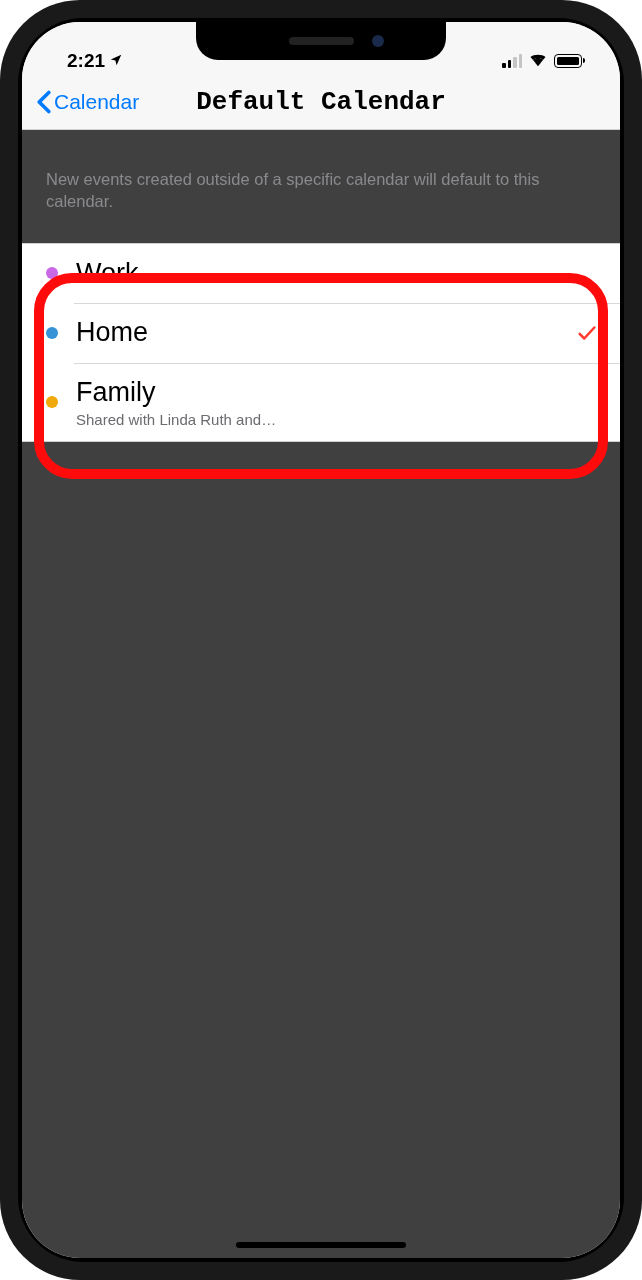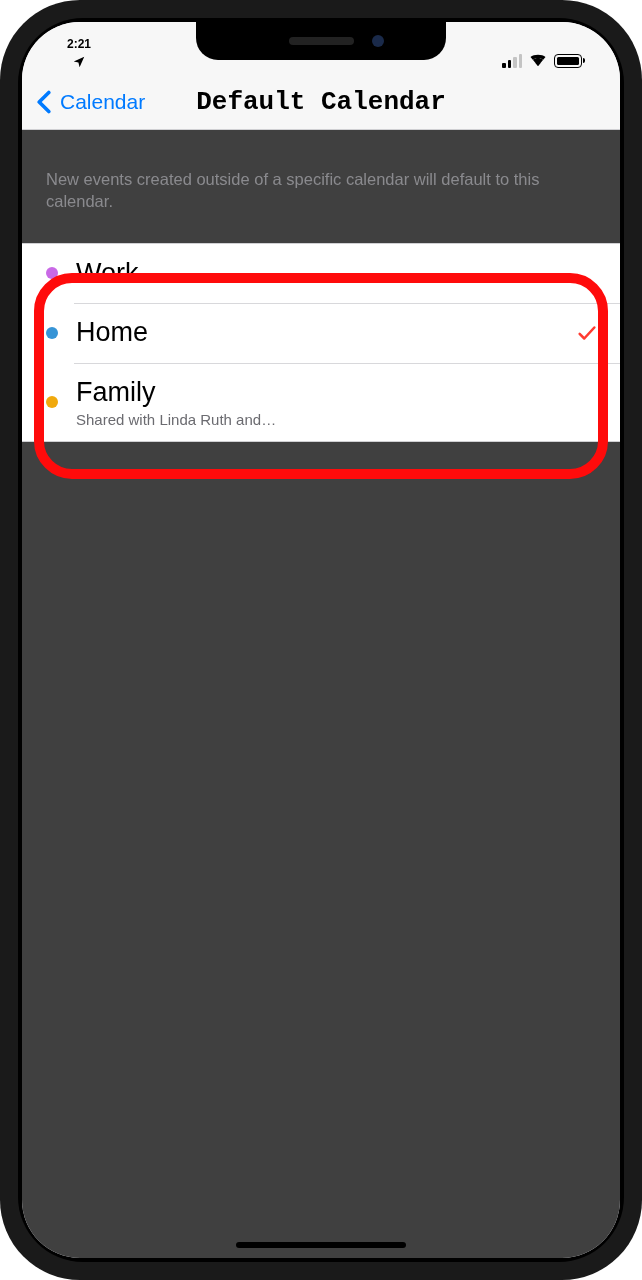--- a/index.html
+++ b/index.html
@@ -91,23 +91,22 @@
       padding: 0 35px 2px 45px;
       background: #f7f7f7;
       position: relative;
       z-index: 50;
     }
 
     .status-left {
       display: flex;
       align-items: center;
       gap: 4px;
-      font-size: 12px;
+      font-size: 19px;
       font-weight: 600;
-      flex-direction: column;
     }
 
     .status-right {
       display: flex;
       align-items: center;
       gap: 6px;
       padding-bottom: 2px;
     }
 
     .location-arrow {
@@ -167,21 +166,21 @@
       align-items: center;
       position: relative;
       padding: 0 14px;
     }
 
     .back-button {
       display: flex;
       align-items: center;
       color: #007aff;
       font-size: 21px;
-      gap: 8px;
+      gap: 2px;
     }
 
     .chevron-left {
       width: 16px;
       height: 24px;
     }
 
     .nav-title {
       position: absolute;
       left: 50%;

